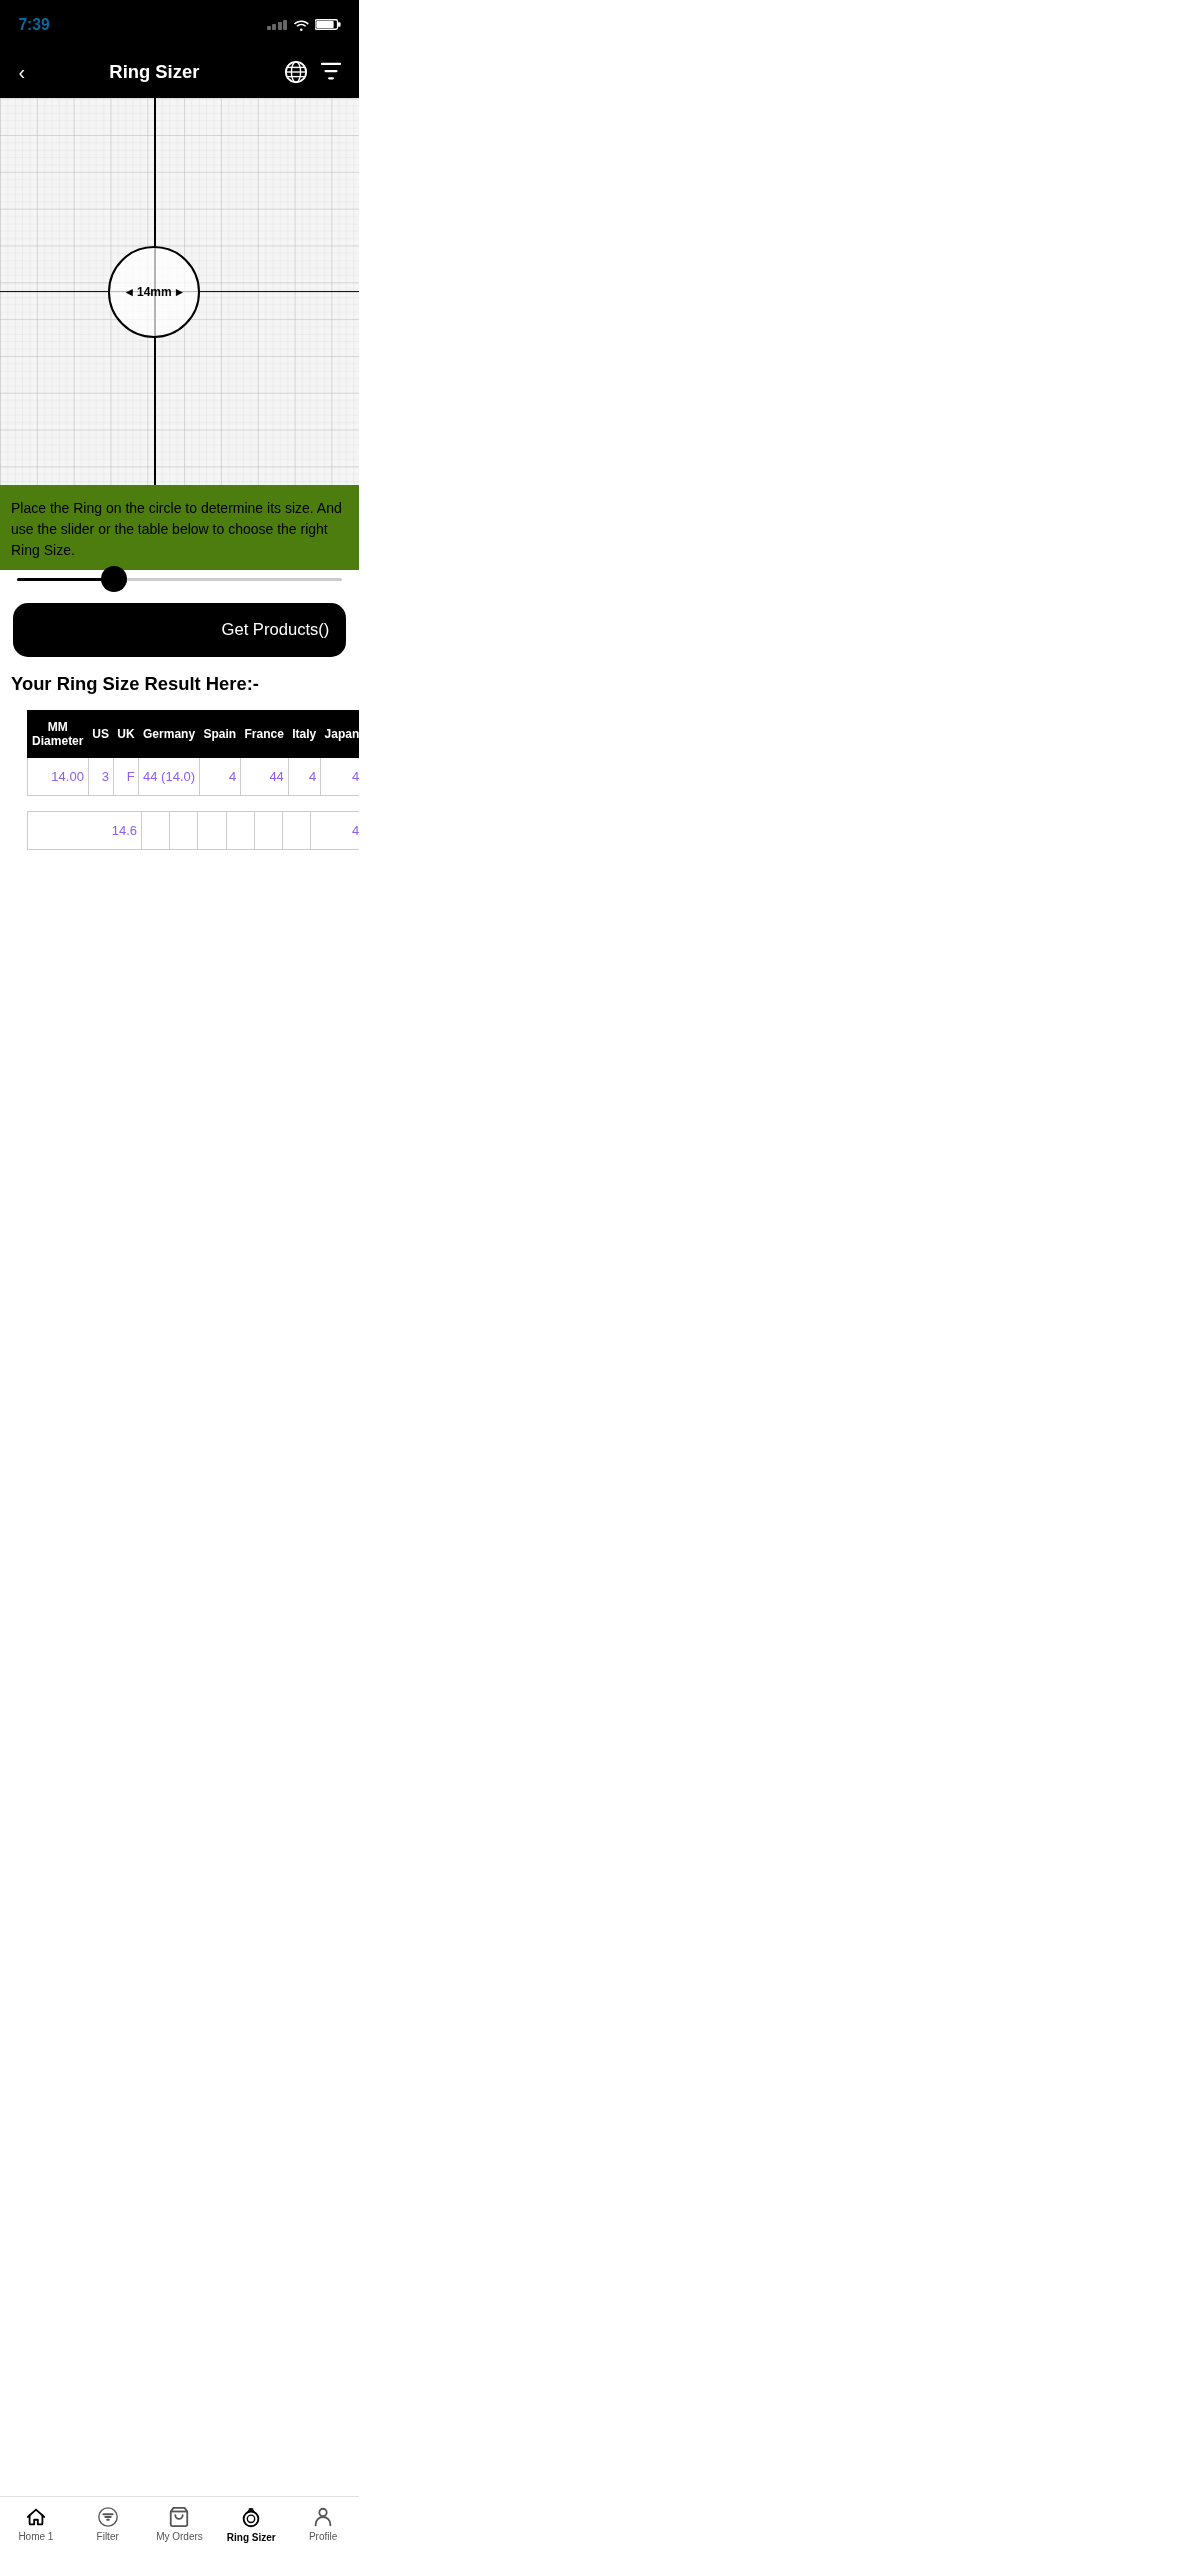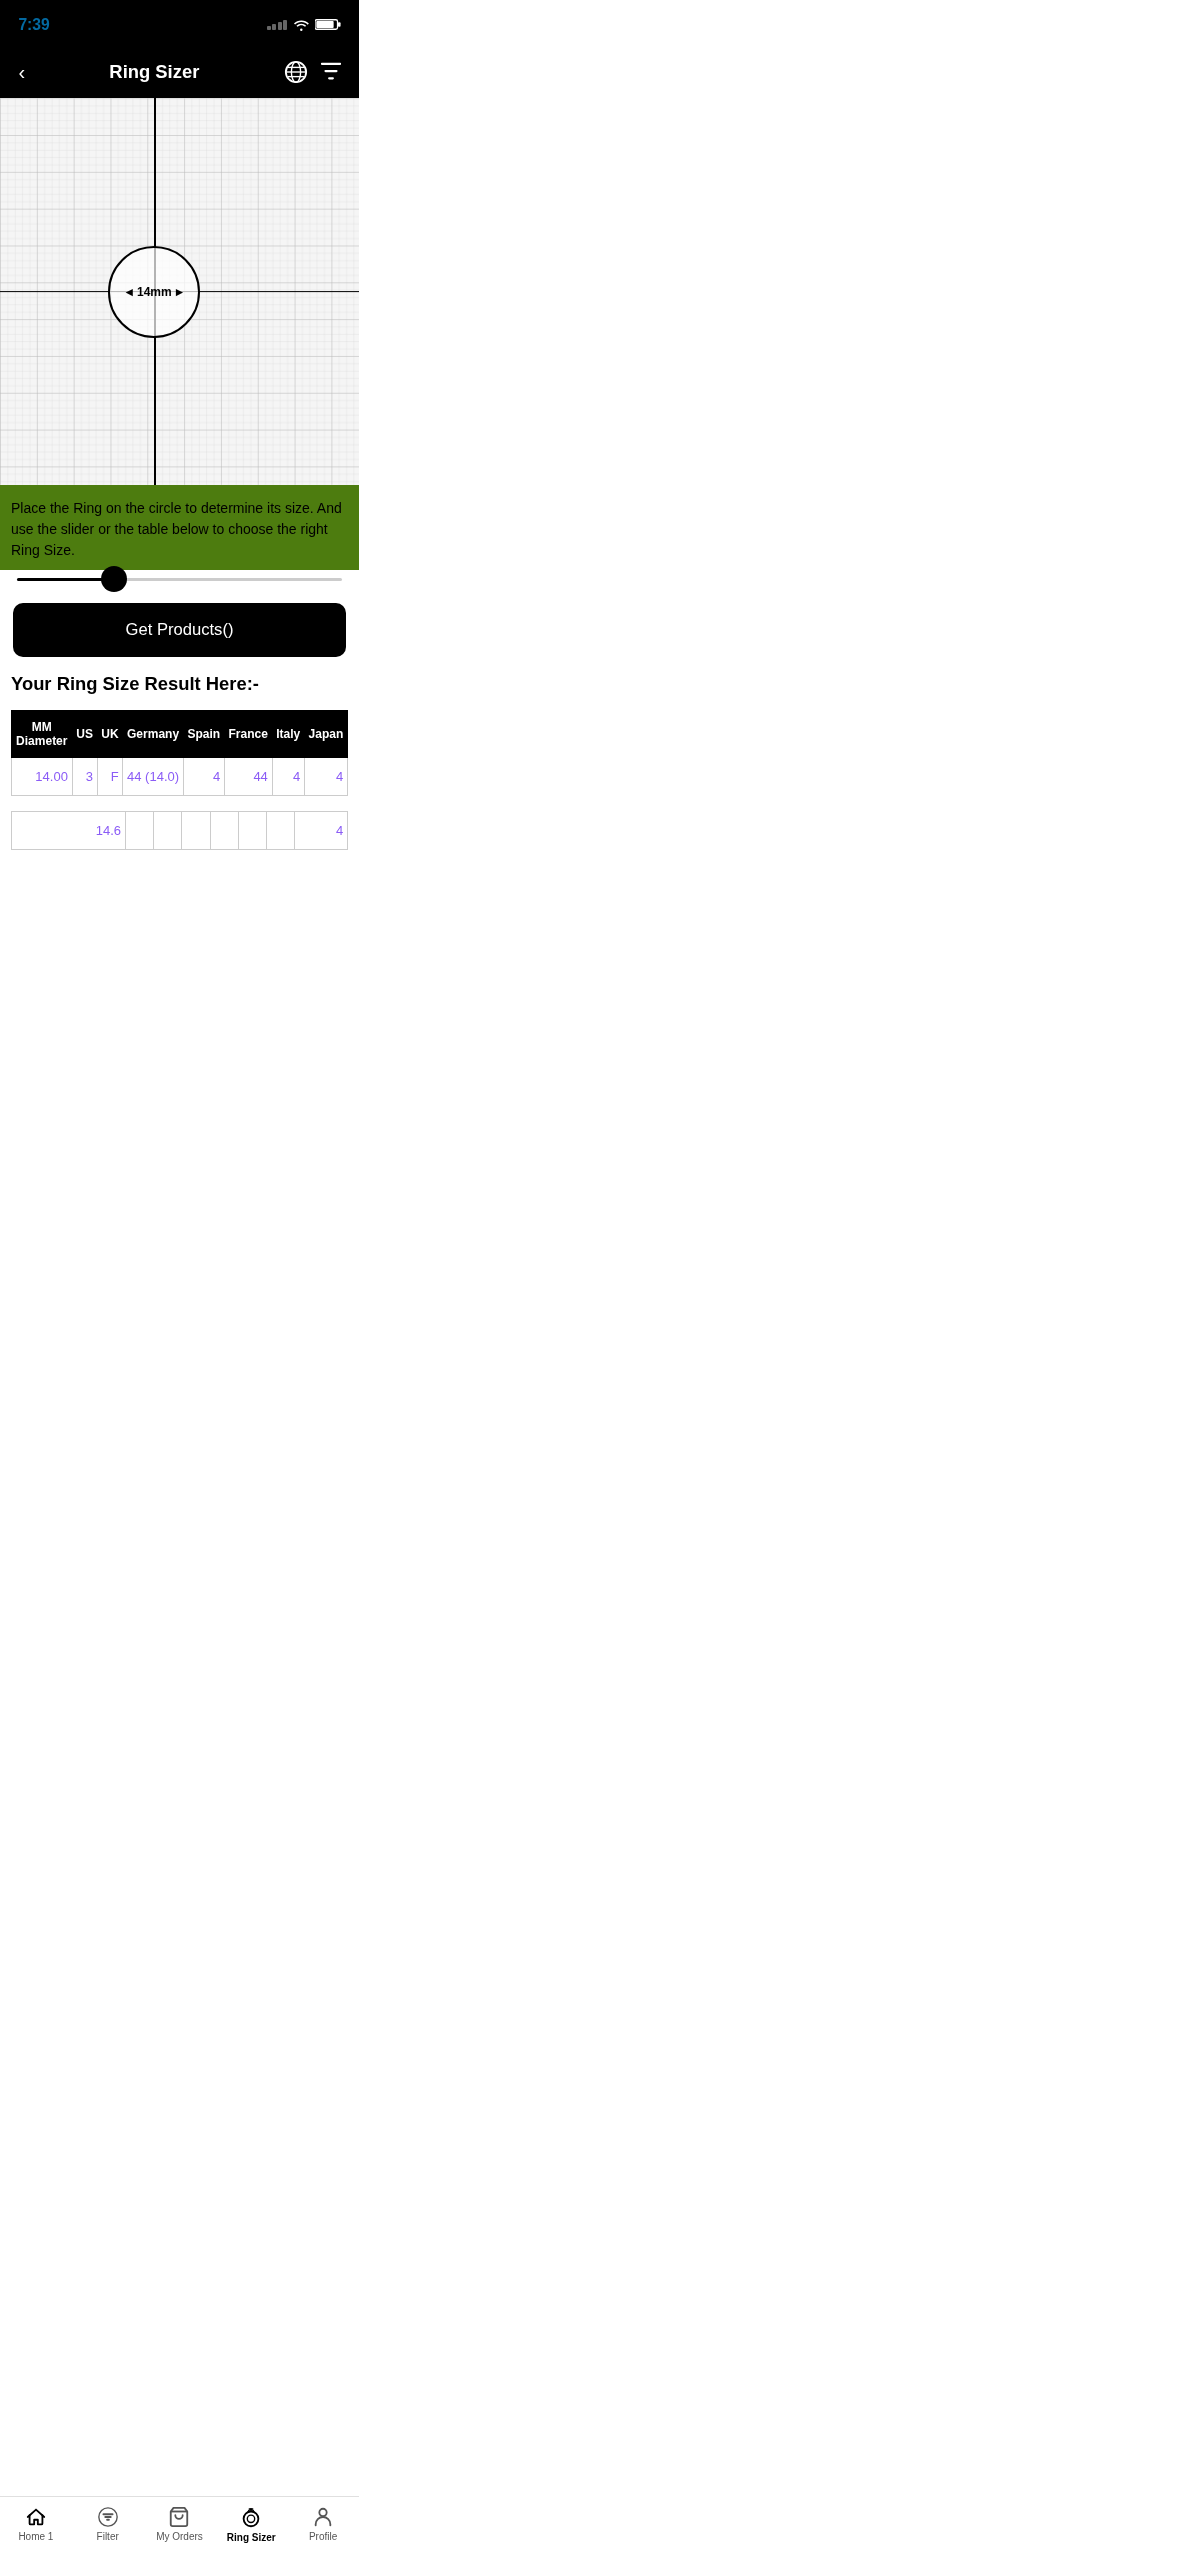--- a/index.html
+++ b/index.html
@@ -153,47 +153,48 @@
       transform: translate(-50%, -50%);
       cursor: pointer;
     }
 
     
     .btn-get-products {
       margin: 9.2px 13px 16.6px;
       background: #000;
       color: #fff;
       border: none;
-      border-radius: 10px;
+      border-radius: 15px;
       font-size: 16.6px;
       font-weight: 500;
       padding: 16.6px;
       width: calc(100% - 26px);
       cursor: pointer;
       display: block;
-      text-align: center;
+      text-align: right;
     }
 
     
     .result-section {
       padding: 0 11px 14.7px;
       background: #fff;
     }
     .result-title {
       font-size: 18.4px;
       font-weight: 700;
       color: #000;
       margin-bottom: 14.7px;
     }
 
     
     .ring-table {
       width: 100%;
       border-collapse: collapse;
       font-size: 13px;
+      margin-left: 16px;
     }
     .ring-table th {
       background: #000;
       color: #fff;
       padding: 9.2px 3.7px;
       text-align: center;
       border: 0.9px solid #000;
       font-weight: 700;
       font-size: 12px;
     }

